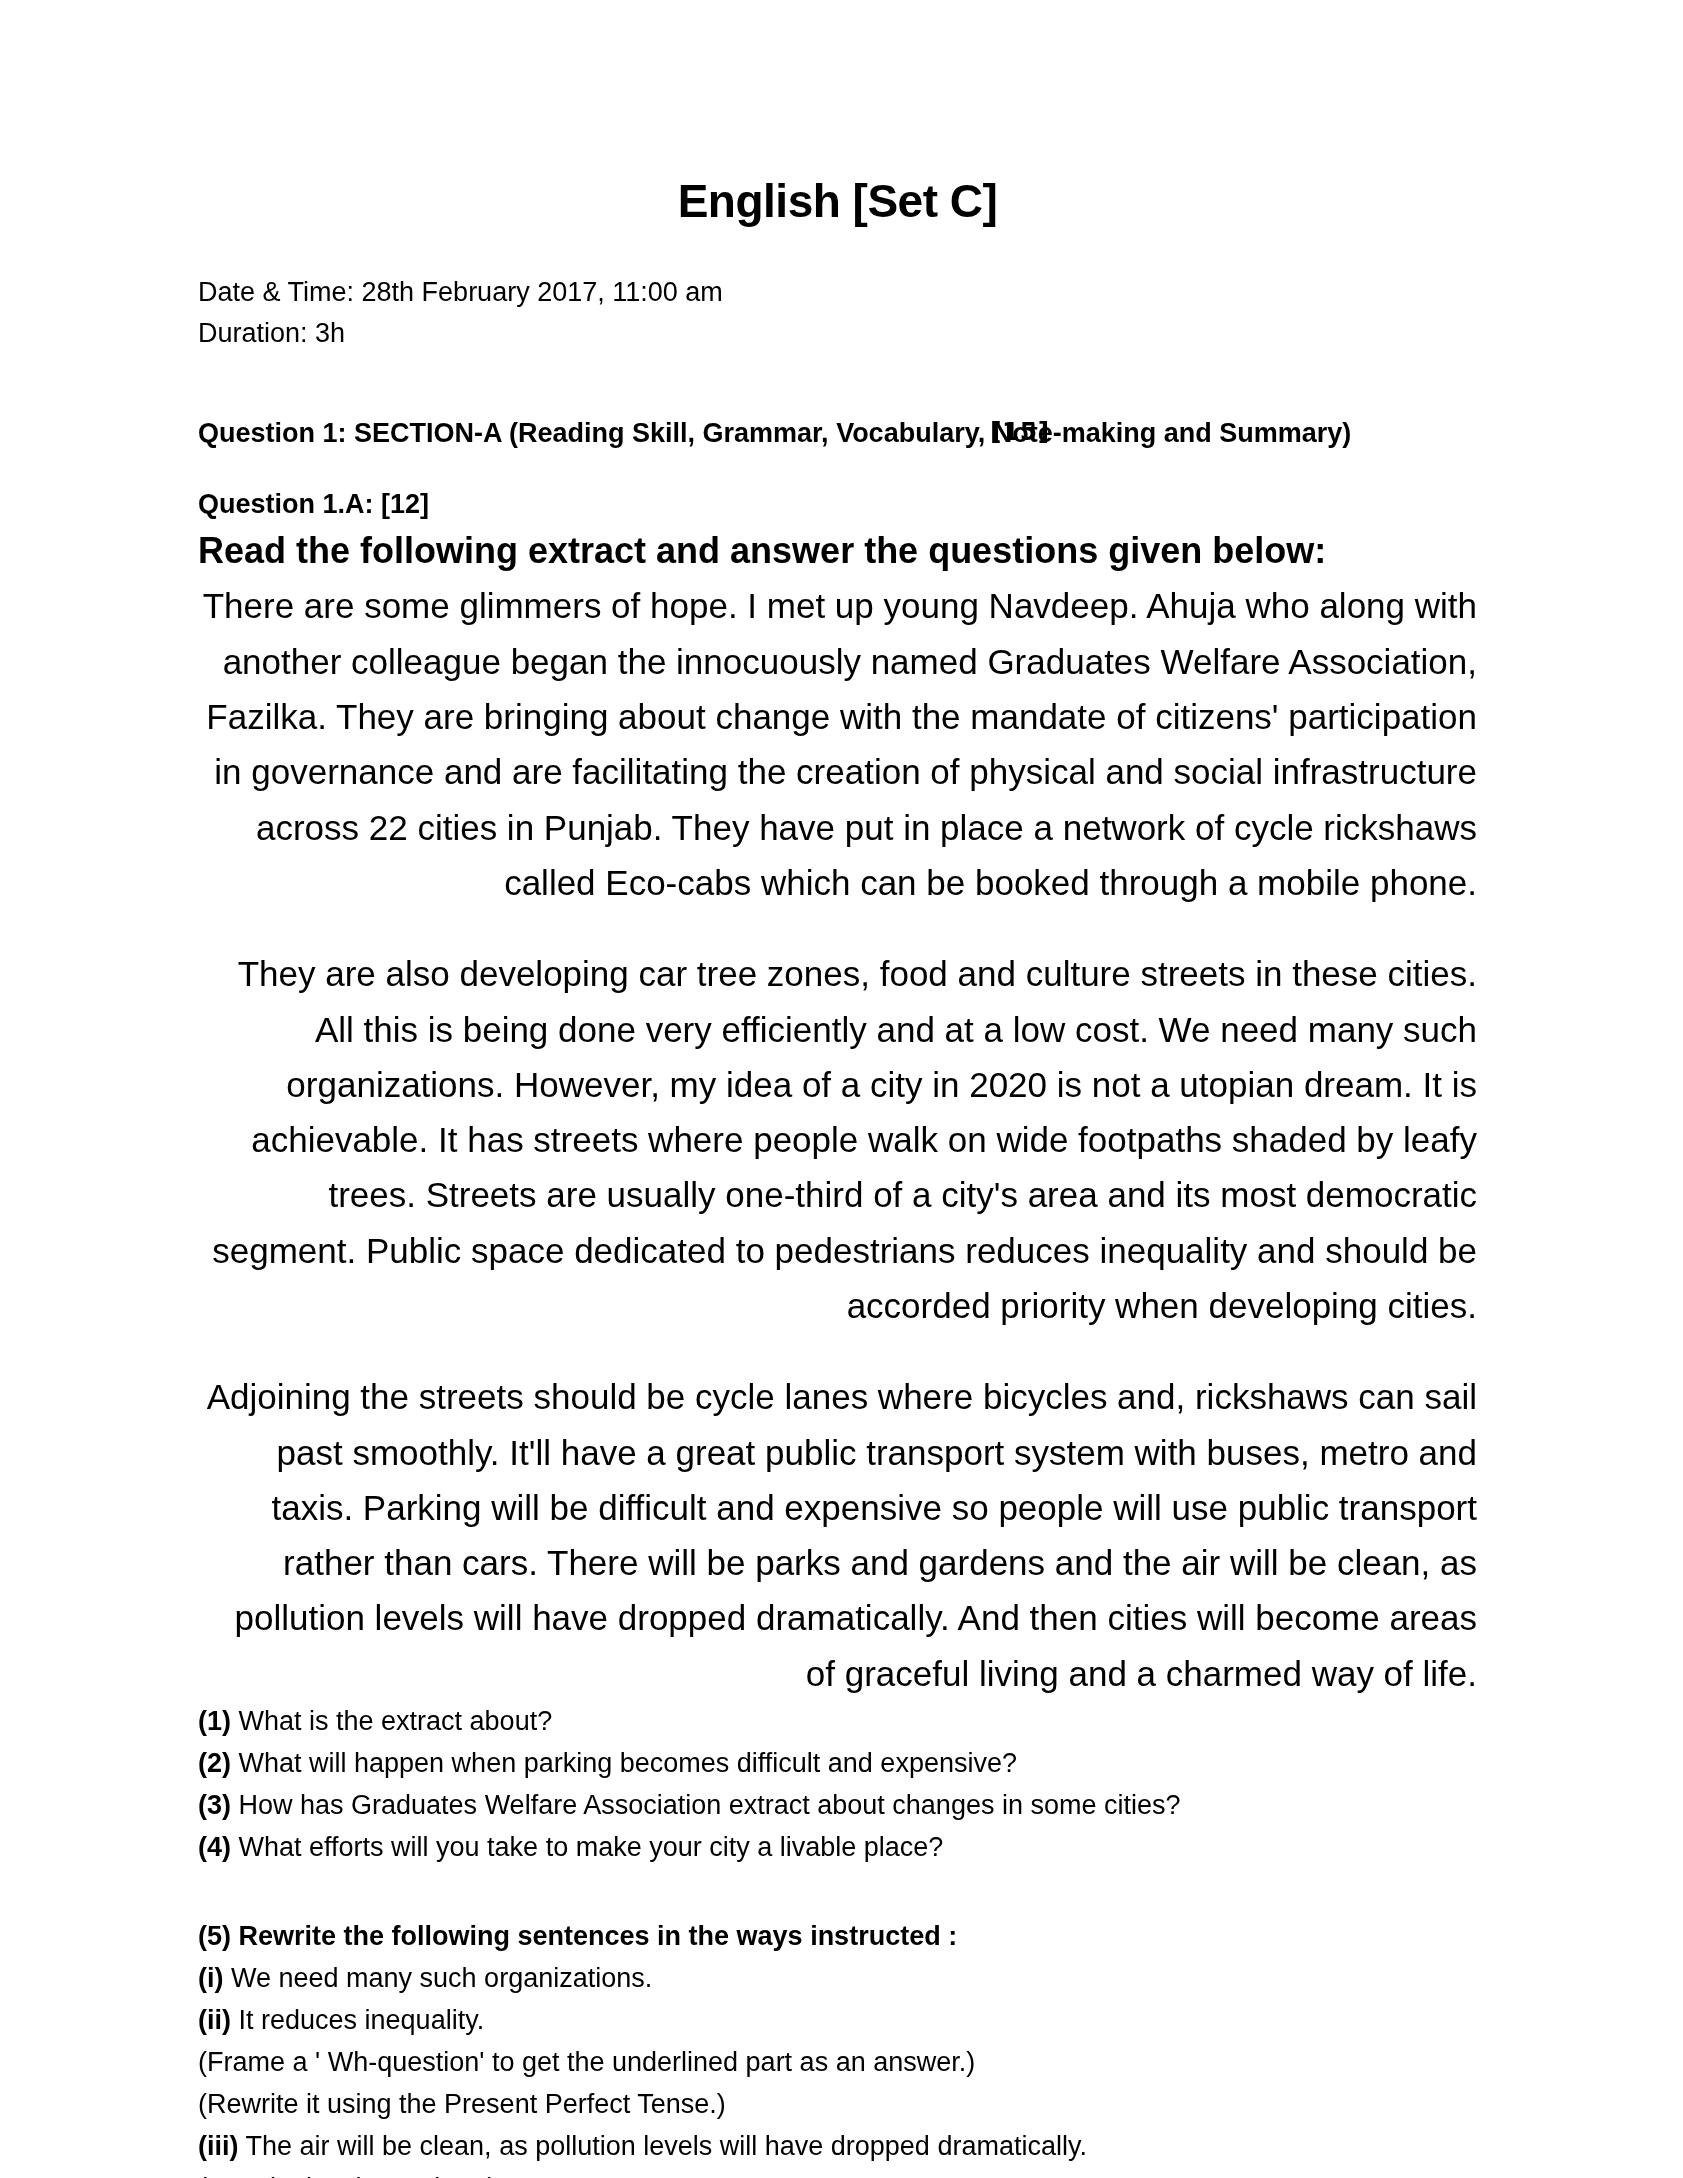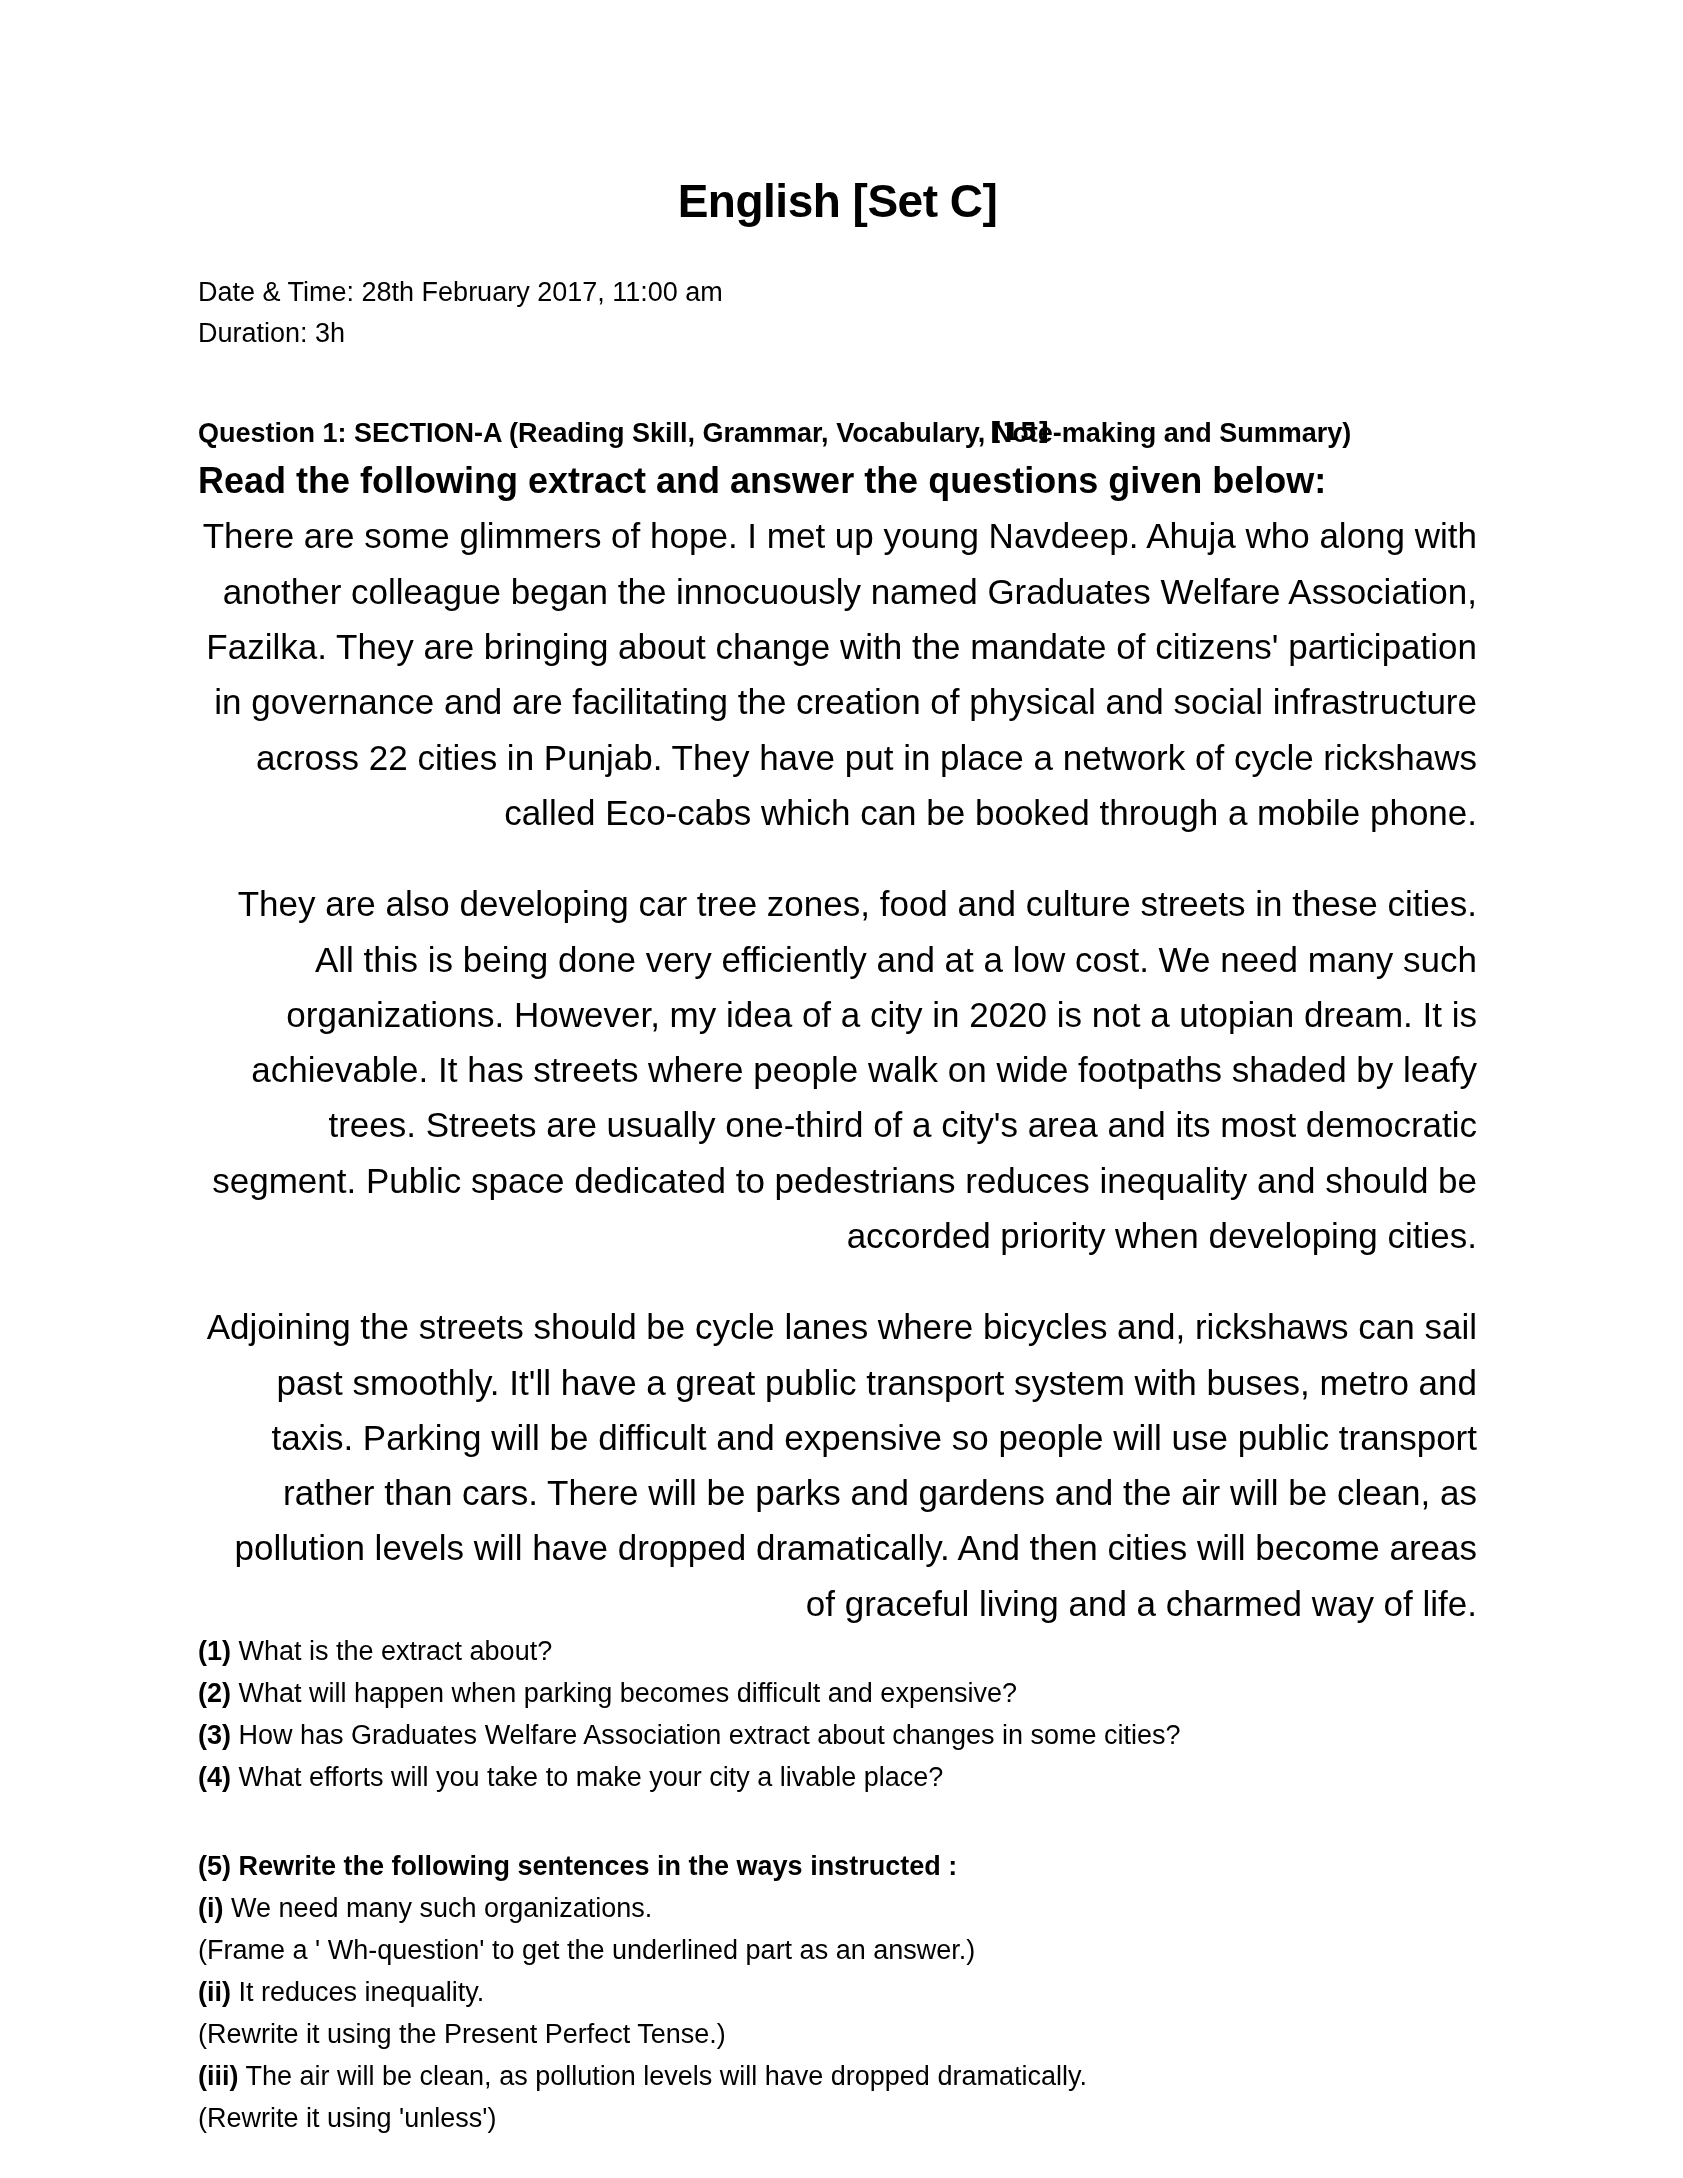--- a/index.html
+++ b/index.html
@@ -126,20 +126,24 @@
       <div class="meta-row">
         <span class="meta-left">Duration: 3h</span>
       </div>
     </div>
 
     <div class="q-heading">
       <span>Question 1: SECTION-A (Reading Skill, Grammar, Vocabulary, Note-making and Summary)</span>
       <span class="marks">[15]</span>
     </div>
 
+    <div class="q-heading-2">
+      <span>Question 1.A:</span>
+      <span class="marks">[12]</span>
+    </div>
 
     <div class="instruction">Read the following extract and answer the questions given below:</div>
 
     <p class="para">There are some glimmers of hope. I met up young Navdeep. Ahuja who along with another colleague began the innocuously named Graduates Welfare Association, Fazilka. They are bringing about change with the mandate of citizens' participation in governance and are facilitating the creation of physical and social infrastructure across 22 cities in Punjab. They have put in place a network of cycle rickshaws called Eco-cabs which can be booked through a mobile phone.</p>
     <p class="para">They are also developing car tree zones, food and culture streets in these cities. All this is being done very efficiently and at a low cost. We need many such organizations. However, my idea of a city in 2020 is not a utopian dream. It is achievable. It has streets where people walk on wide footpaths shaded by leafy trees. Streets are usually one-third of a city's area and its most democratic segment. Public space dedicated to pedestrians reduces inequality and should be accorded priority when developing cities.</p>
     <p class="para">Adjoining the streets should be cycle lanes where bicycles and, rickshaws can sail past smoothly. It'll have a great public transport system with buses, metro and taxis. Parking will be difficult and expensive so people will use public transport rather than cars. There will be parks and gardens and the air will be clean, as pollution levels will have dropped dramatically. And then cities will become areas of graceful living and a charmed way of life.</p>
 
     <div class="qlist">
       <div class="qitem">
         <span class="qnum">(1)</span><span> What is the extract about?</span>
@@ -154,25 +158,25 @@
         <span class="qnum">(4)</span><span> What efforts will you take to make your city a livable place?</span>
       </div>
     </div>
 
     <div class="section5">(5) Rewrite the following sentences in the ways instructed :</div>
 
     <div class="rw-list">
       <div class="rw-line">
         <span class="rw-label">(i)</span><span> We need many such organizations.</span>
       </div>
-      <div class="rw-line">(Frame a ' Wh-question' to get the underlined part as an answer.)</div>
-
       <div class="rw-line">
         <span class="rw-label">(ii)</span><span> It reduces inequality.</span>
       </div>
+
+      <div class="rw-line">(Frame a ' Wh-question' to get the underlined part as an answer.)</div>
       <div class="rw-line">(Rewrite it using the Present Perfect Tense.)</div>
 
       <div class="rw-line">
         <span class="rw-label">(iii)</span><span> The air will be clean, as pollution levels will have dropped dramatically.</span>
       </div>
       <div class="rw-line">(Rewrite it using 'unless')</div>
     </div>
 
   </div>
 </div>

